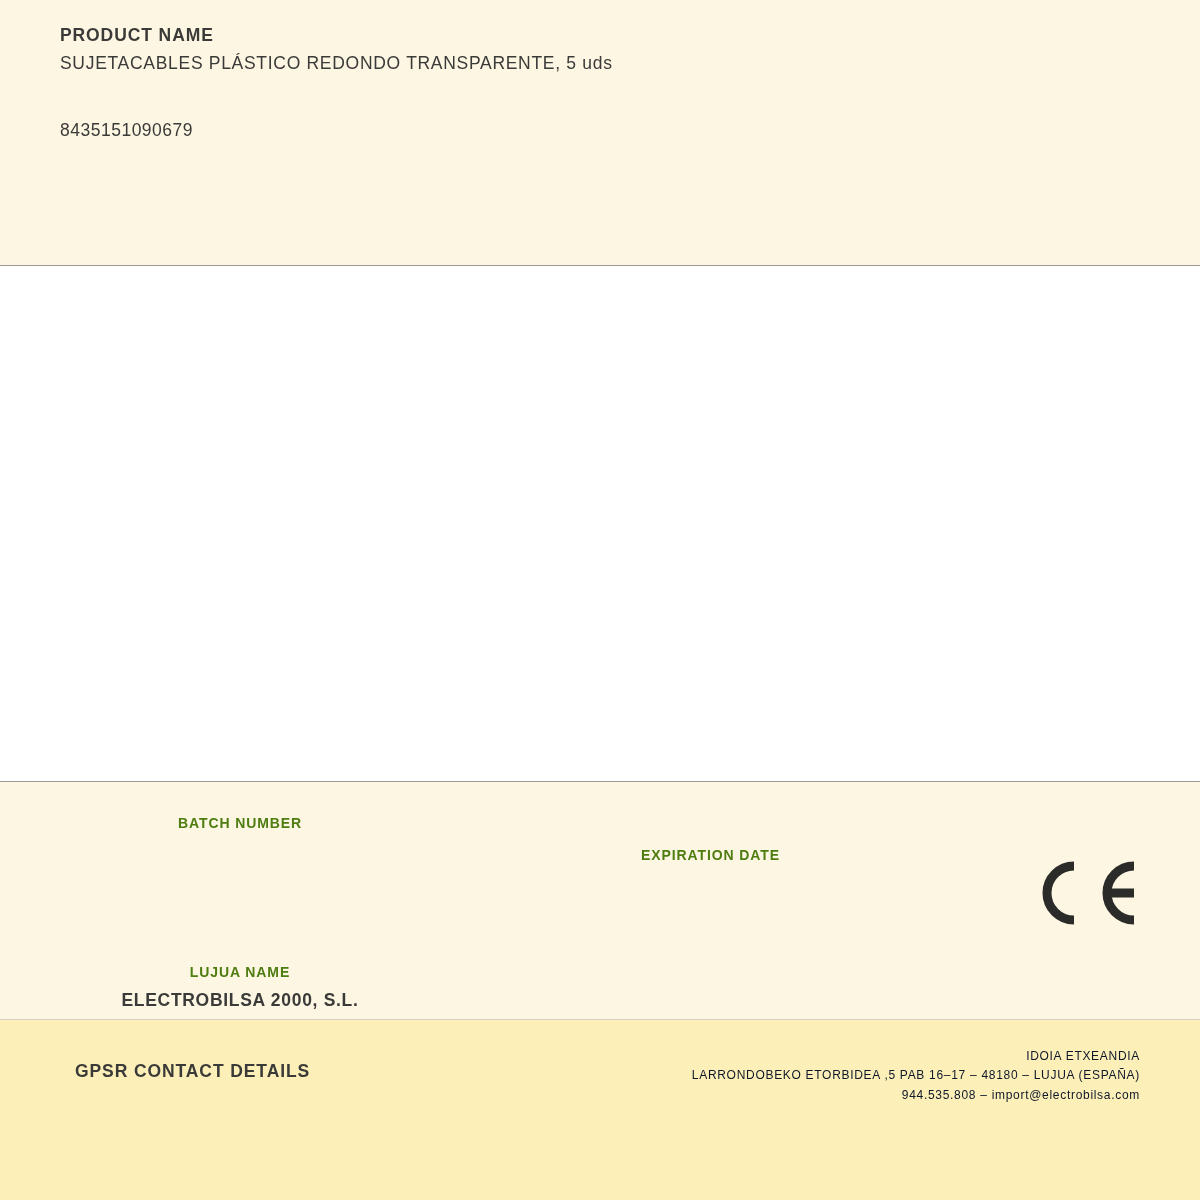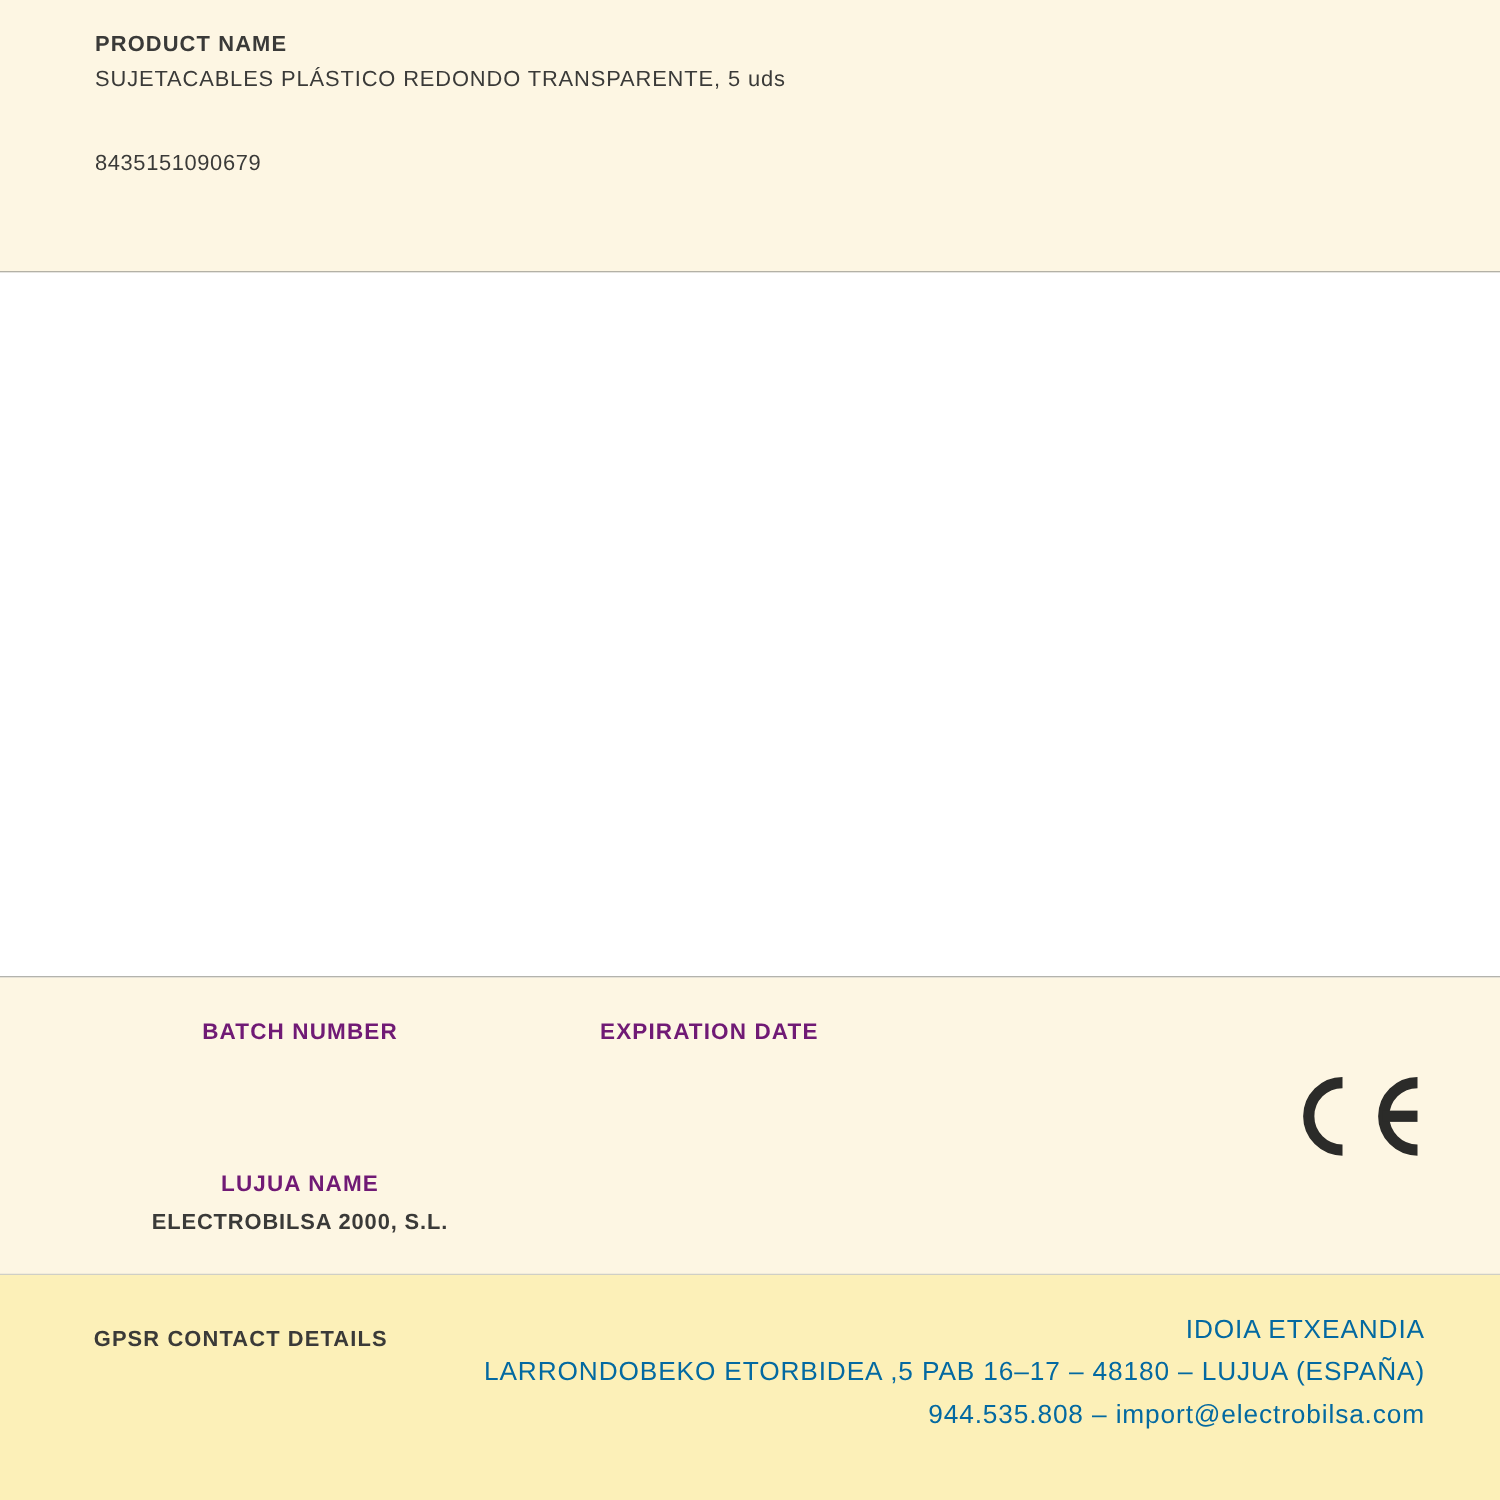--- a/index.html
+++ b/index.html
@@ -18,23 +18,23 @@
     width: 1200px;
     height: 1200px;
     display: flex;
     flex-direction: column;
     position: relative;
   }
 
   
   .top-block {
     background: #fdf6e3;
-    padding: 26px 60px 22px 76px;
-    box-sizing: border-box;
-    height: 218px;
+    padding: 26px 60px 22px 60px;
+    box-sizing: border-box;
+    height: 266px;
     border-bottom: 1px solid #9a9a93;
   }
   .field-label {
     font-size: 17.5px;
     font-weight: bold;
     letter-spacing: 0.9px;
     color: #3a3a38;
     margin: 0 0 9px 0;
     line-height: 1.1;
   }
@@ -75,33 +75,34 @@
   }
   .info-cell {
     box-sizing: border-box;
   }
   .cell-batch {
     width: 480px;
     text-align: center;
   }
   .cell-expire {
     width: 300px;
-    text-align: left;
+    text-align: right;
+    margin-top: 32px;
   }
   .row1 {
     padding-top: 34px;
   }
   .row2 {
     padding-top: 74px;
   }
   .info-label {
-    font-size: 18px;
+    font-size: 14px;
     font-weight: bold;
     letter-spacing: 0.9px;
-    color: #701a75;
+    color: #4d7c0f;
     margin: 0 0 10px 0;
     line-height: 1.1;
   }
   .info-value {
     font-size: 17.5px;
     font-weight: bold;
     letter-spacing: 0.7px;
     color: #3a3a38;
     margin: 0;
     line-height: 1.1;
@@ -129,23 +130,23 @@
     letter-spacing: 0.9px;
     color: #3a3a38;
     position: absolute;
     left: 60px;
     top: 27px;
     margin: 15px;
     line-height: 1.1;
   }
   .footer-right {
     text-align: right;
-    font-size: 21px;
+    font-size: 12px;
     letter-spacing: 0.7px;
-    color: #0369a1;
+    color: #0f172a;
     line-height: 1.62;
     padding-top: 1px;
   }
   .footer-right div {
     white-space: nowrap;
   }
 </style>
 </head>
 <body>
 

